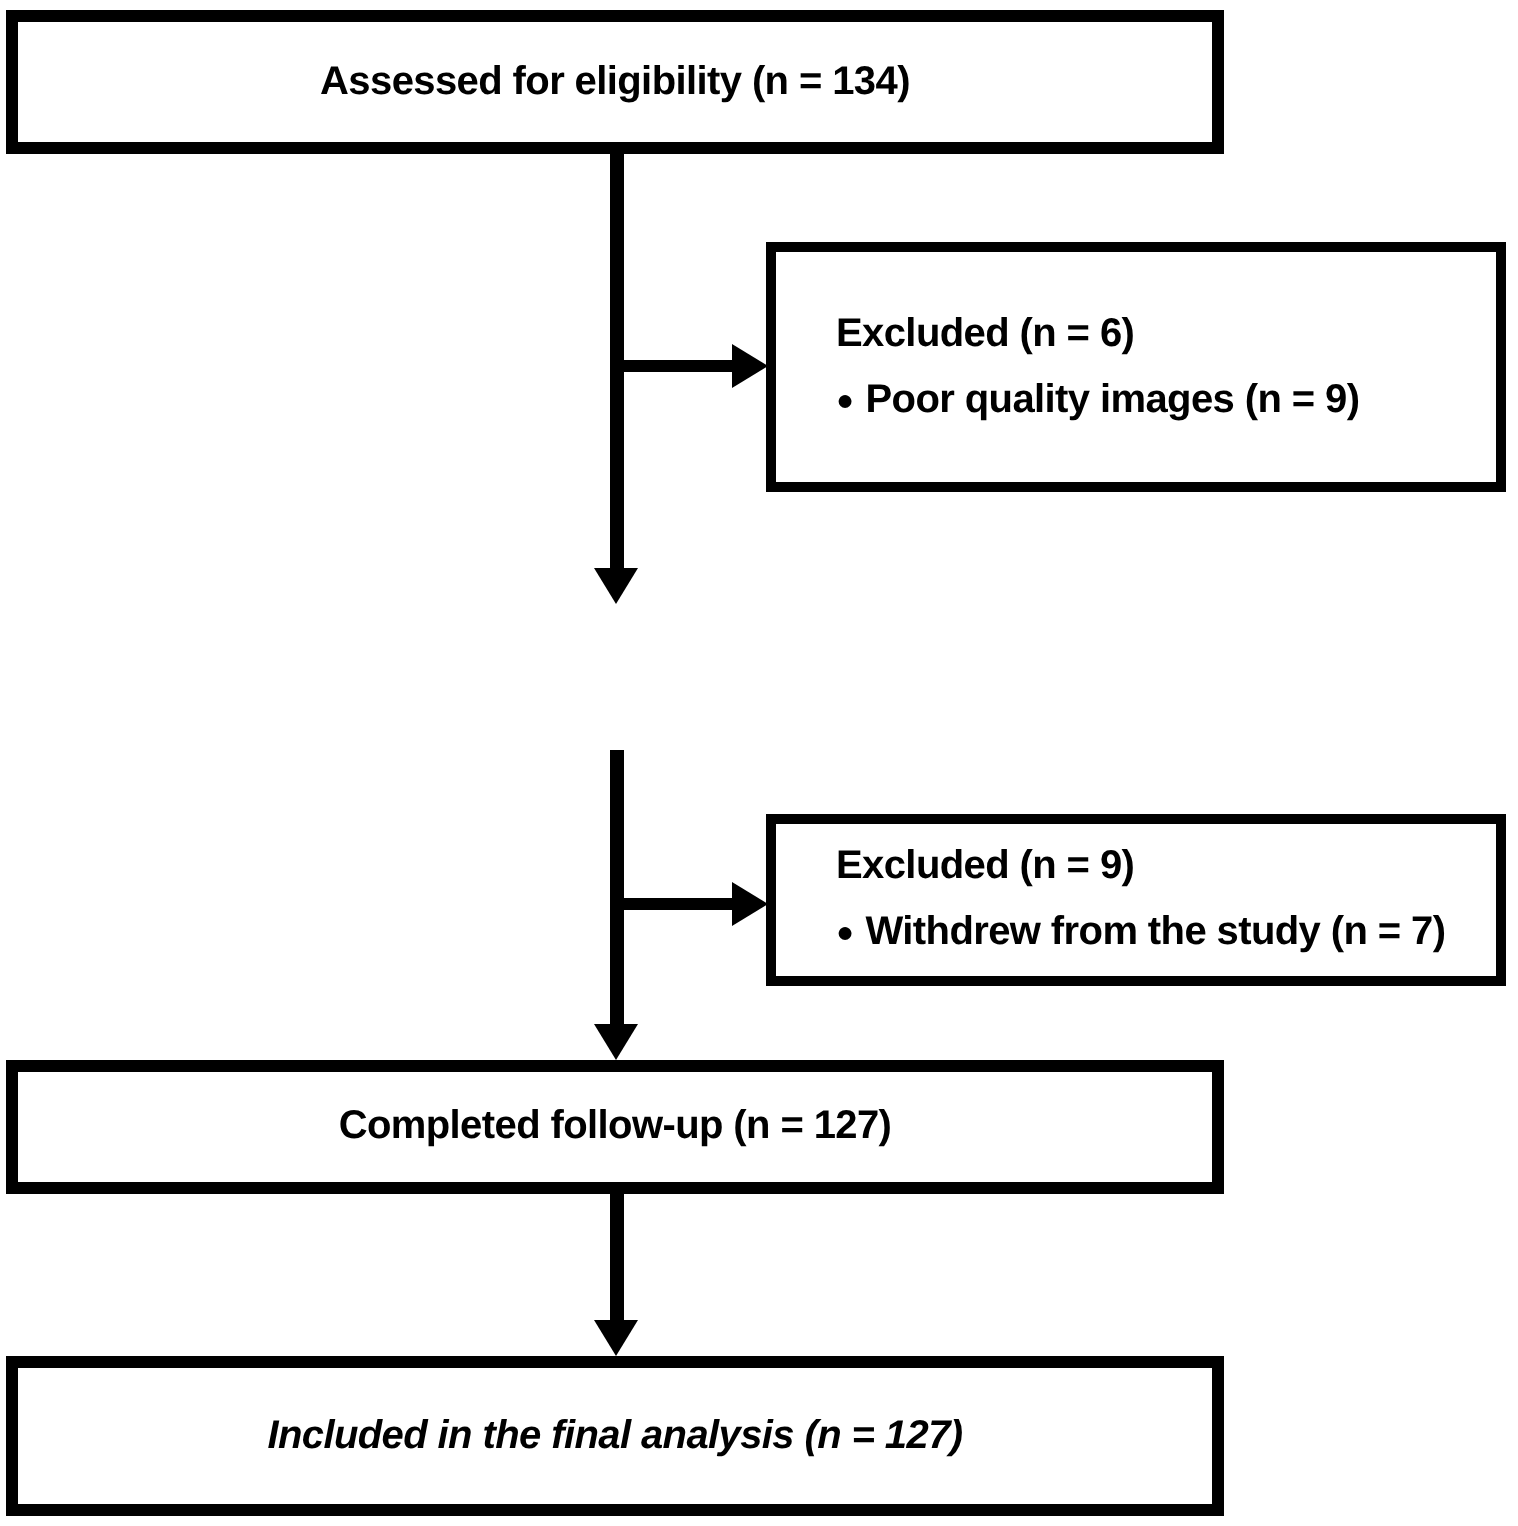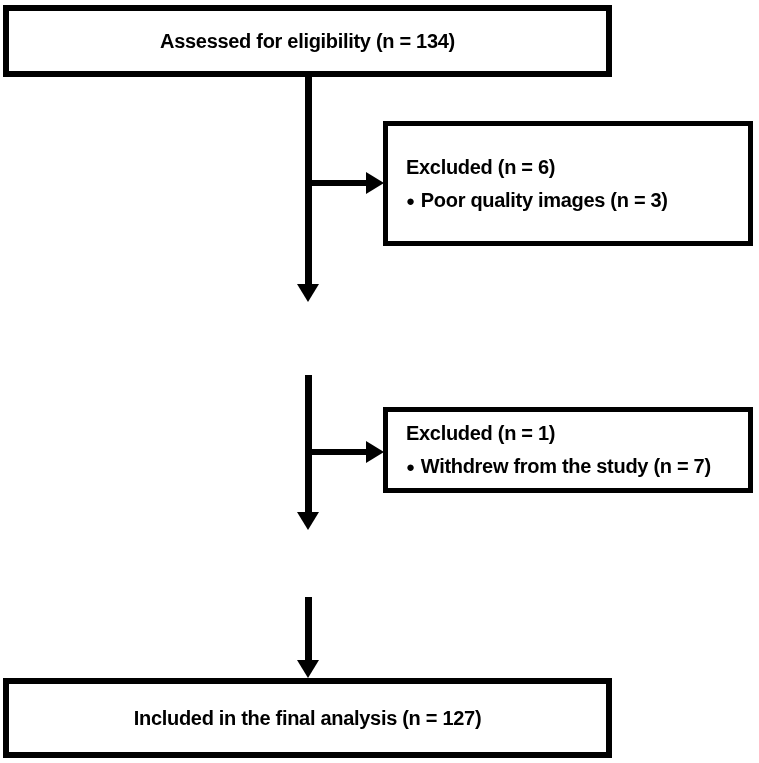--- a/index.html
+++ b/index.html
@@ -37,21 +37,21 @@
   .side-box {
     position: absolute;
     left: 383px;
     width: 370px;
     border: 5px solid #000000;
     background: #ffffff;
     box-sizing: border-box;
     display: flex;
     flex-direction: column;
     justify-content: center;
-    padding-left: 18px;
+    padding-left: 30px;
   }
   .side-box .line {
     font-size: 20px;
     font-weight: 700;
     letter-spacing: -0.3px;
     line-height: 33px;
     white-space: nowrap;
   }
   .side-box .bullet-glyph {
     font-size: 15px;
@@ -100,36 +100,39 @@
   </div>
 
   <div class="vline" style="top:77px;height:209px;"></div>
   <div class="arrowhead-down" style="top:284px;"></div>
 
   <div class="hline" style="top:180px;"></div>
   <div class="arrowhead-right" style="top:172px;"></div>
 
   <div class="side-box" style="top:121px;height:125px;">
     <div class="line">Excluded (n = 6)</div>
-    <div class="line"><span class="bullet-glyph">●</span><span>Poor quality images (n = 3)</span></div>
+    <div class="line"><span class="bullet-glyph">●</span><span>Poor quality images (n = 9)</span></div>
   </div>
 
 
   <div class="vline" style="top:375px;height:139px;"></div>
   <div class="arrowhead-down" style="top:512px;"></div>
 
   <div class="hline" style="top:449px;"></div>
   <div class="arrowhead-right" style="top:441px;"></div>
 
   <div class="side-box" style="top:407px;height:86px;">
-    <div class="line">Excluded (n = 1)</div>
+    <div class="line">Excluded (n = 9)</div>
     <div class="line"><span class="bullet-glyph">●</span><span>Withdrew from the study (n = 7)</span></div>
   </div>
 
+  <div class="main-box" style="top:530px;height:67px;">
+    <span class="label">Completed follow-up (n = 127)</span>
+  </div>
 
   <div class="vline" style="top:597px;height:65px;"></div>
   <div class="arrowhead-down" style="top:660px;"></div>
 
-  <div class="main-box" style="top:678px;height:80px;">
+  <div class="main-box" style="top:678px;height:80px;font-style:italic;">
     <span class="label">Included in the final analysis (n = 127)</span>
   </div>
 
 </div>
 
 </body></html>

